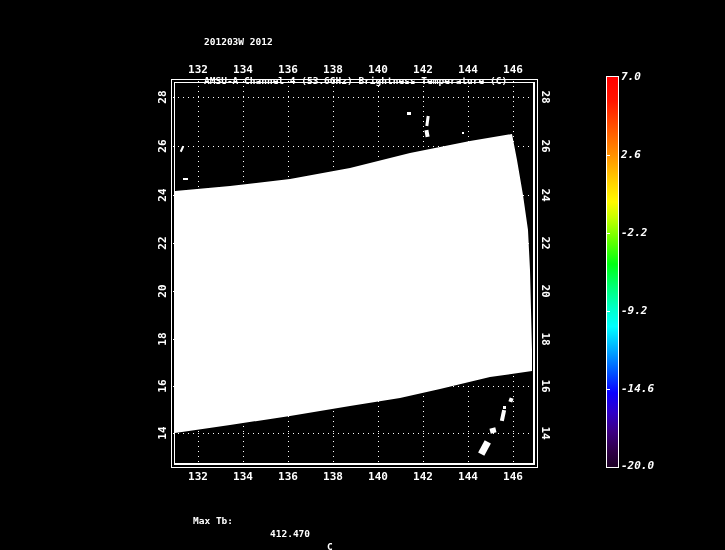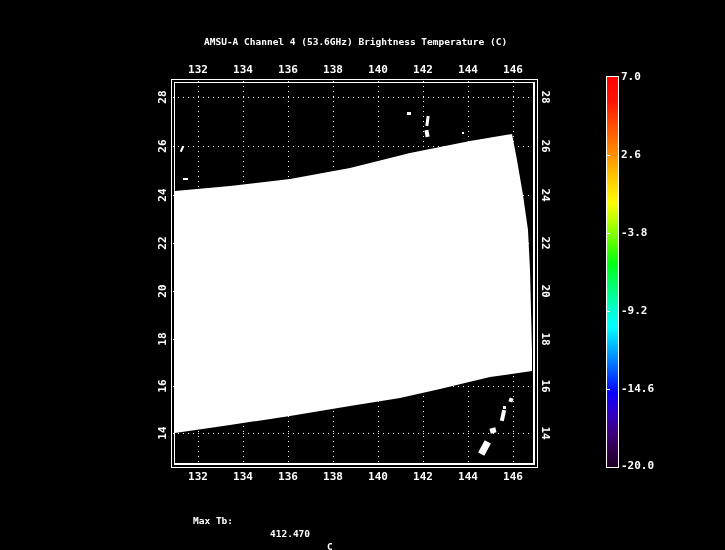--- a/index.html
+++ b/index.html
@@ -24,29 +24,30 @@
                            318px 297px,268px 309px,228px 318px,178px 326px,118px 336px,58px 345px,3px 353px);}
   .island{position:absolute;background:#fff;z-index:3;}
   #colorbar{position:absolute;left:606px;top:76px;width:13px;height:392px;
             border:1px solid #fff;box-sizing:border-box;}
   #colorbar-gradient{position:absolute;left:0;top:0;width:100%;height:100%;
       background:linear-gradient(180deg,
         #ff0000 0%,#ff1400 6%,#ff4a00 12%,#ff9000 20%,#ffd200 27%,#fffa00 32%,
         #c8ff00 36%,#64ff00 42%,#00ff14 48%,#00ff78 54%,#00ffd2 60%,#00ffff 64%,
         #00aaff 70%,#0050ff 76%,#0a00ff 81%,#2e00c8 86%,#3c0082 91%,#2e0046 96%,#1c0024 100%);}
   .cb-tick{position:absolute;left:0;width:3px;height:1px;background:#fff;z-index:2;}
-  .cb-label{position:absolute;left:621px;font-size:11px;font-weight:bold;line-height:12px;}
+  .cb-label{position:absolute;left:621px;font-size:11px;font-weight:bold;line-height:12px;font-style:italic;}
   #footer-line{top:501px;font-size:9.5px;font-weight:bold;line-height:13px;}
 </style>
 </head>
 <body>
 
 <div id="canvas">
 
   <div id="title-block" class="txt">
+    <div>201203W 2012</div>
     <div>AMSU-A Channel 4 (53.6GHz) Brightness Temperature (C)</div>
   </div>
 
   <div id="plot-area">
 
     <div class="grid-h" style="top:17px"></div>
     <div class="grid-h" style="top:66px"></div>
     <div class="grid-h" style="top:115px"></div>
     <div class="grid-h" style="top:163px"></div>
     <div class="grid-h" style="top:211px"></div>
@@ -118,21 +119,21 @@
 
   <div id="colorbar">
     <div id="colorbar-gradient"></div>
     <div class="cb-tick" style="top:78px"></div>
     <div class="cb-tick" style="top:156px"></div>
     <div class="cb-tick" style="top:234px"></div>
     <div class="cb-tick" style="top:312px"></div>
   </div>
   <div class="cb-label" style="top:71px">7.0</div>
   <div class="cb-label" style="top:149px">2.6</div>
-  <div class="cb-label" style="top:227px">-3.8</div>
+  <div class="cb-label" style="top:227px">-2.2</div>
   <div class="cb-label" style="top:305px">-9.2</div>
   <div class="cb-label" style="top:383px">-14.6</div>
   <div class="cb-label" style="top:460px">-20.0</div>
 
   <div id="footer-line" class="txt" style="left:0;width:725px">
     <span class="txt" style="left:193px">Max Tb:</span>
     <span class="txt" style="left:270px">412.470</span>
     <span class="txt" style="left:327px">C</span>
     
   </div>

